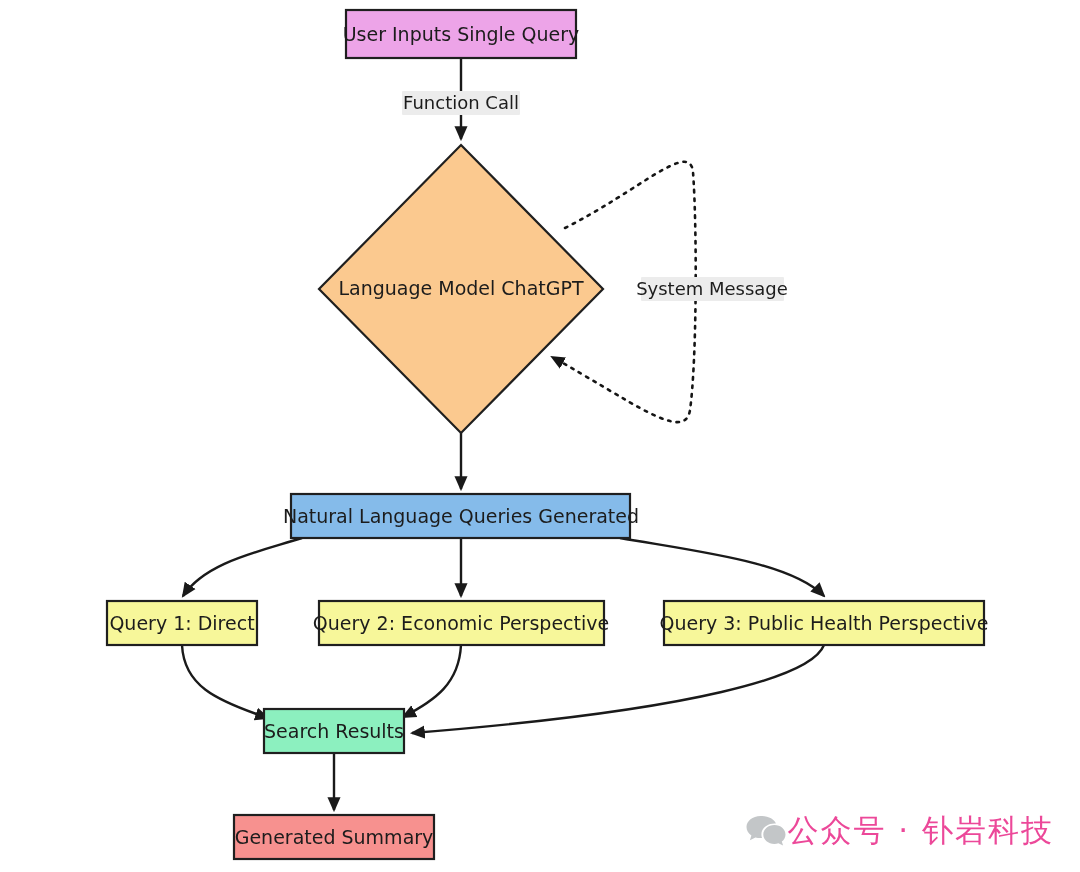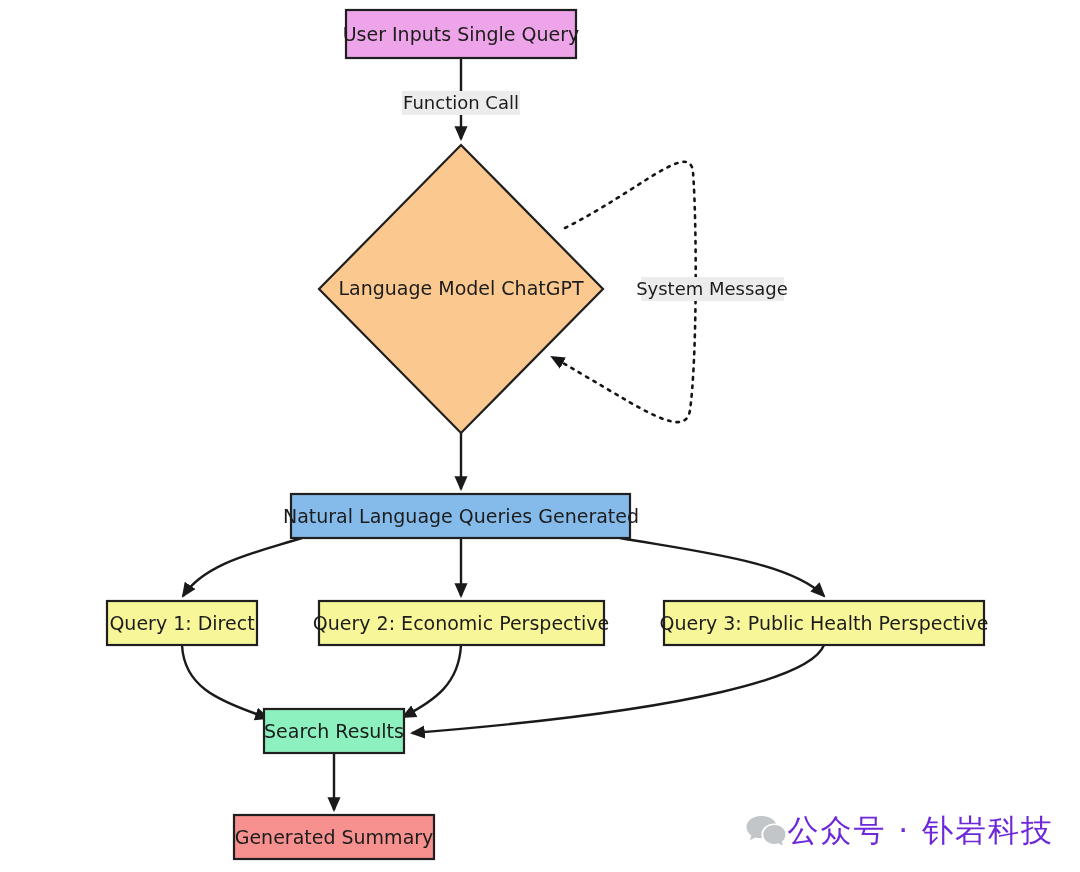--- a/index.html
+++ b/index.html
@@ -61,21 +61,21 @@
     text-anchor: middle;
     dominant-baseline: middle;
   }
   
   #watermark {
     position: absolute;
     right: 26px;
     bottom: 20px;
     display: flex;
     align-items: center;
-    color: #6d28d9;
+    color: #ec4899;
     font-size: 31px;
     font-family: "DejaVu Sans", "Liberation Sans", sans-serif;
     letter-spacing: 2px;
     user-select: none;
   }
   #watermark .wm-text {
     white-space: nowrap;
   }
   .wechat-icon {
     display: block;

